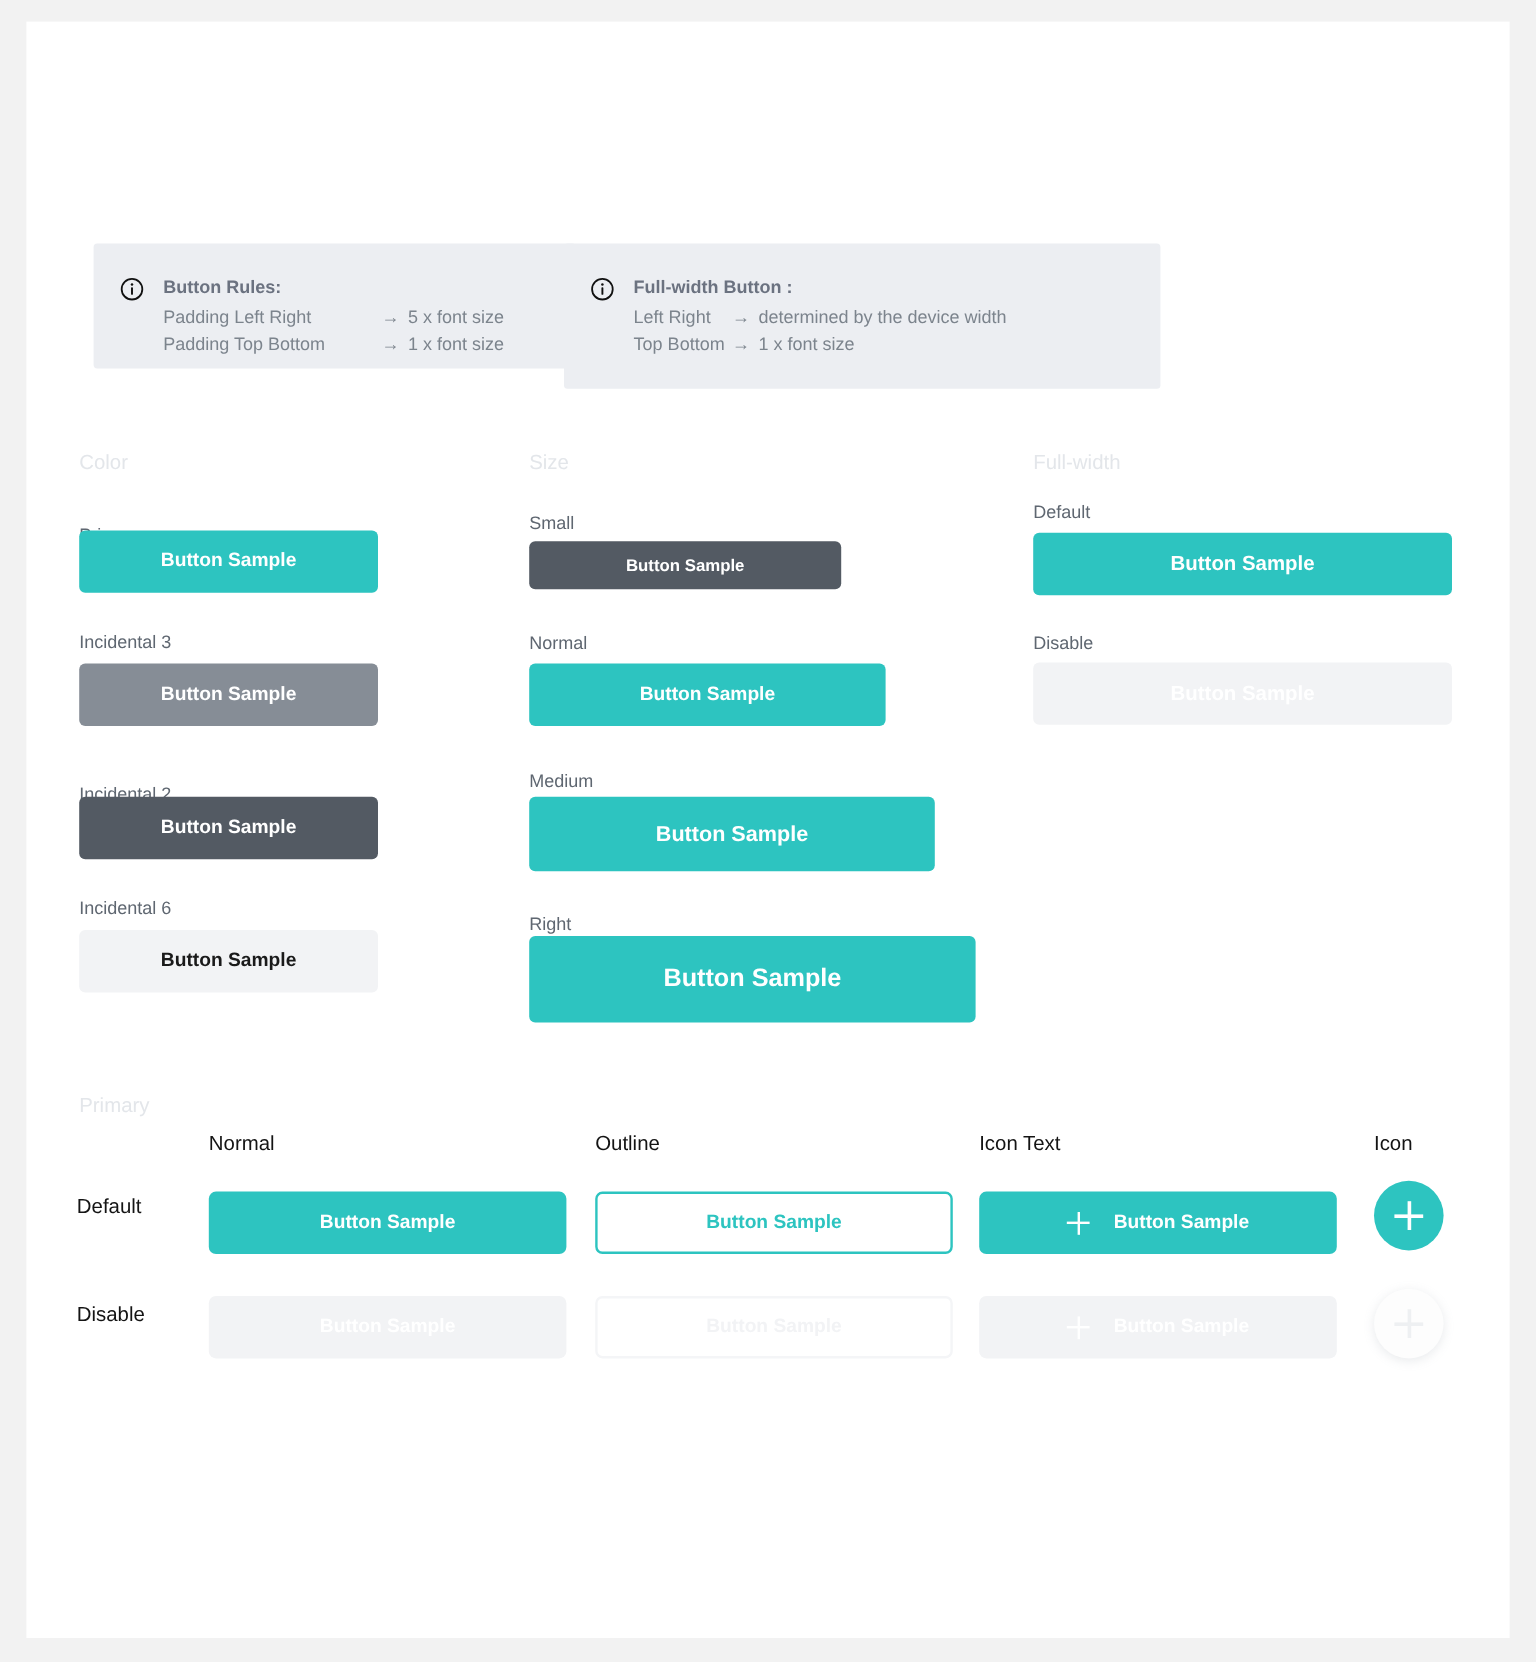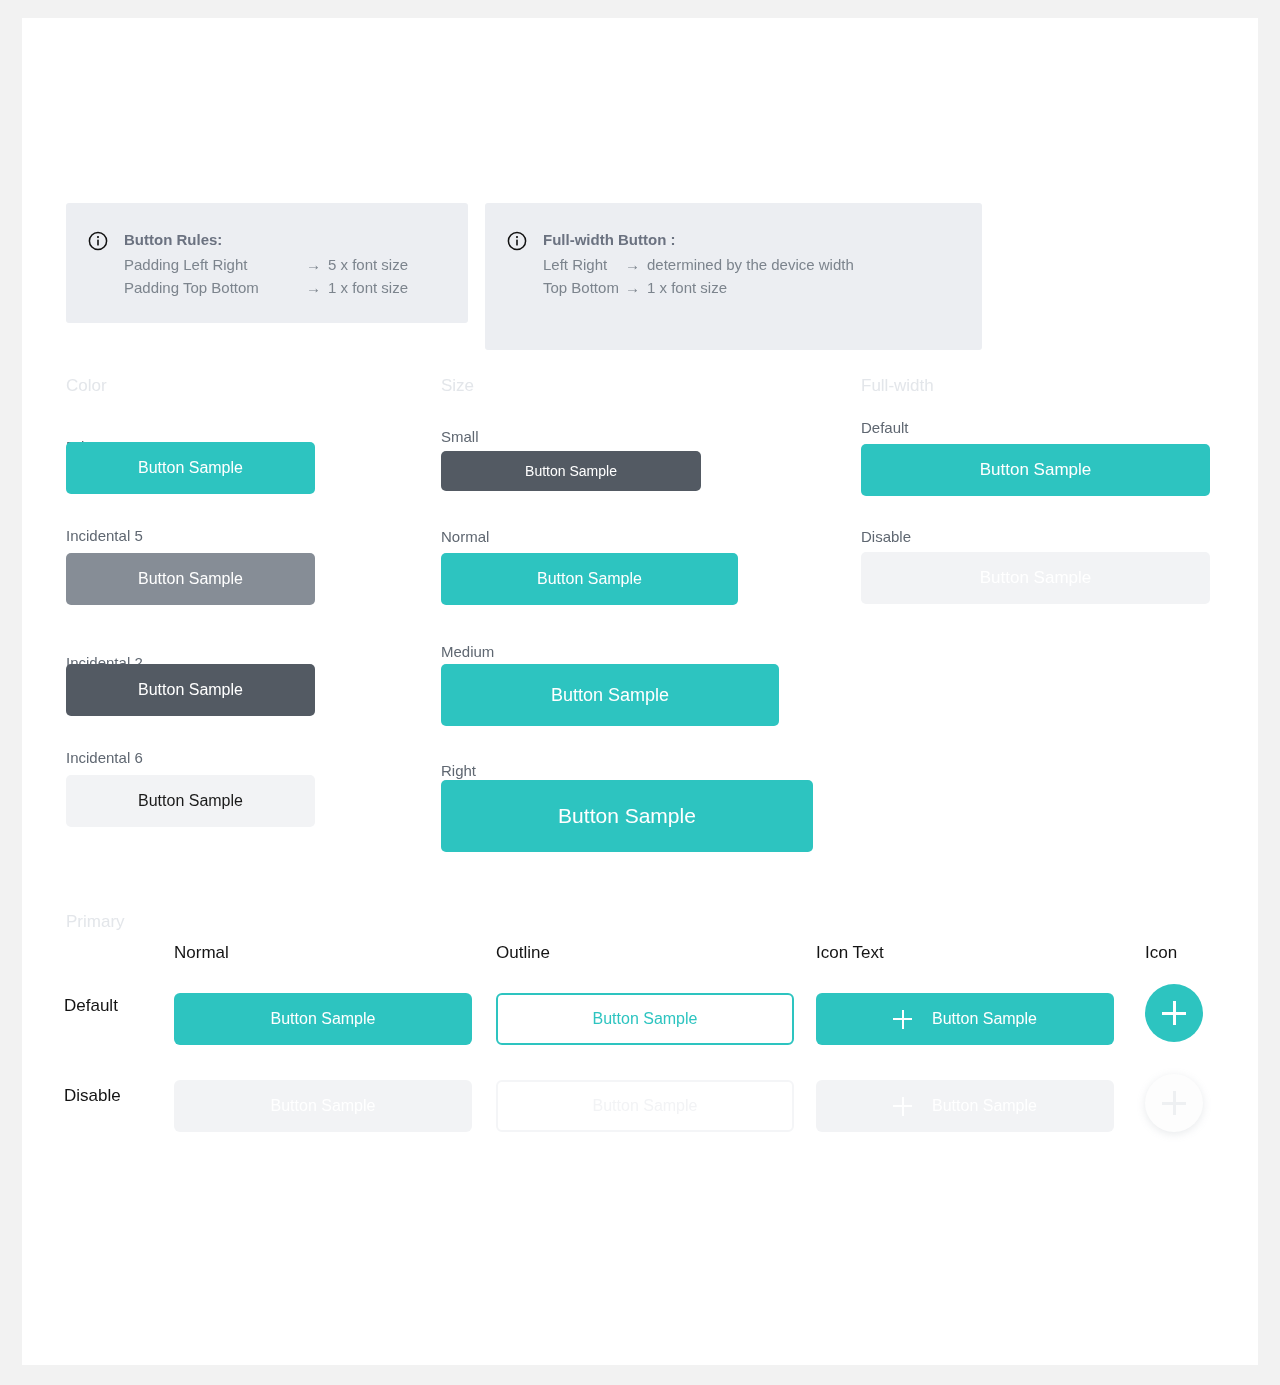--- a/index.html
+++ b/index.html
@@ -36,22 +36,22 @@
 
   
   .info-box {
     position: absolute;
     background: #eceef2;
     border-radius: 3px;
     padding: 26px 24px 26px 22px;
     display: flex;
     gap: 16px;
   }
-  #info-box-1 { left: 44px; top: 185px; width: 402px; height: 120px; }
-  #info-box-2 { left: 463px; top: 185px; width: 497px; height: 147px; }
+  #info-box-1 { left: 56px; top: 185px; width: 402px; height: 104px; }
+  #info-box-2 { left: 448px; top: 185px; width: 497px; height: 121px; }
 
   .info-icon {
     flex: 0 0 auto;
     width: 20px; height: 20px;
     margin-top: 2px;
   }
   .info-icon svg { display: block; }
 
   .info-body { line-height: 1.52; }
   .info-title {
@@ -90,21 +90,21 @@
 
   
   .btn {
     position: absolute;
     display: flex;
     align-items: center;
     justify-content: center;
     border: none;
     border-radius: 5px;
     font-family: "Liberation Sans", sans-serif;
-    font-weight: normal;
+    font-weight: bold;
     color: #ffffff;
     white-space: nowrap;
     cursor: pointer;
     padding: 0;
   }
   .btn.teal      { background: #2dc4c0; }
   .btn.grey1     { background: #868d96; }
   .btn.grey2     { background: #535a63; }
   .btn.grey3     { background: #f2f3f5; color: #1a1a1a; }
   .btn.disabled  { background: #f2f3f5; color: #ffffff; cursor: default; }
@@ -241,21 +241,21 @@
         <span>1 x font size</span>
       </div>
     </div>
   </div>
 
   <div class="ghost-head" style="left:44px; top:358px;">Color</div>
 
   <div class="sample-label" style="left:44px; top:420px;">Primary</div>
   <button class="btn teal col-btn" style="left:44px; top:424px;">Button Sample</button>
 
-  <div class="sample-label" style="left:44px; top:509px;">Incidental 5</div>
+  <div class="sample-label" style="left:44px; top:509px;">Incidental 3</div>
   <button class="btn grey1 col-btn" style="left:44px; top:535px;">Button Sample</button>
 
   <div class="sample-label" style="left:44px; top:620px;margin-top:16px;">Incidental 2</div>
   <button class="btn grey2 col-btn" style="left:44px; top:646px;">Button Sample</button>
 
   <div class="sample-label" style="left:44px; top:731px;">Incidental 6</div>
   <button class="btn grey3 col-btn" style="left:44px; top:757px;">Button Sample</button>
 
   <div class="ghost-head" style="left:419px; top:358px;">Size</div>
 

